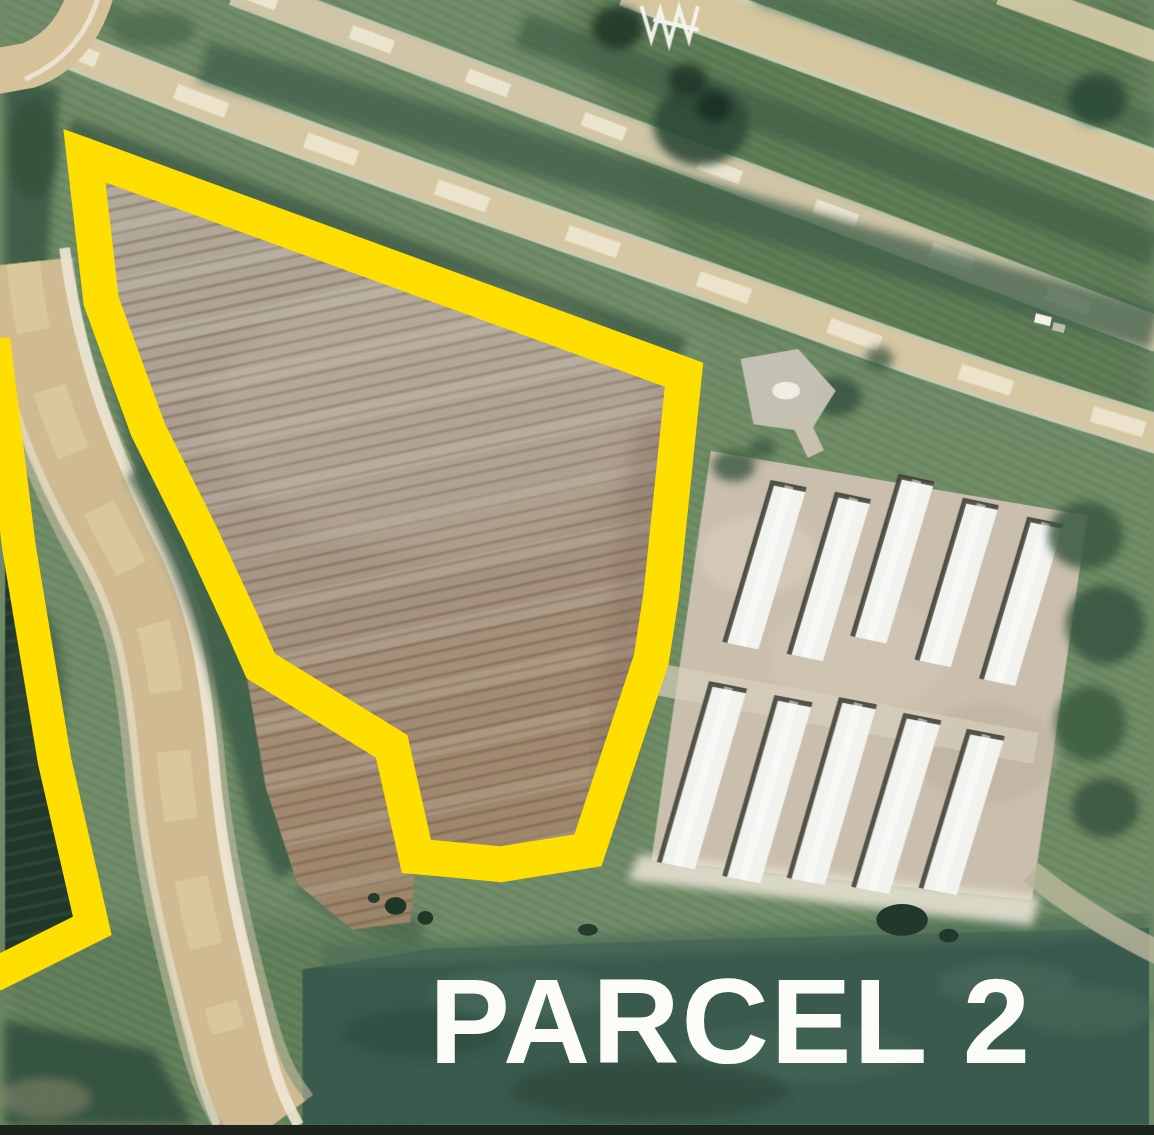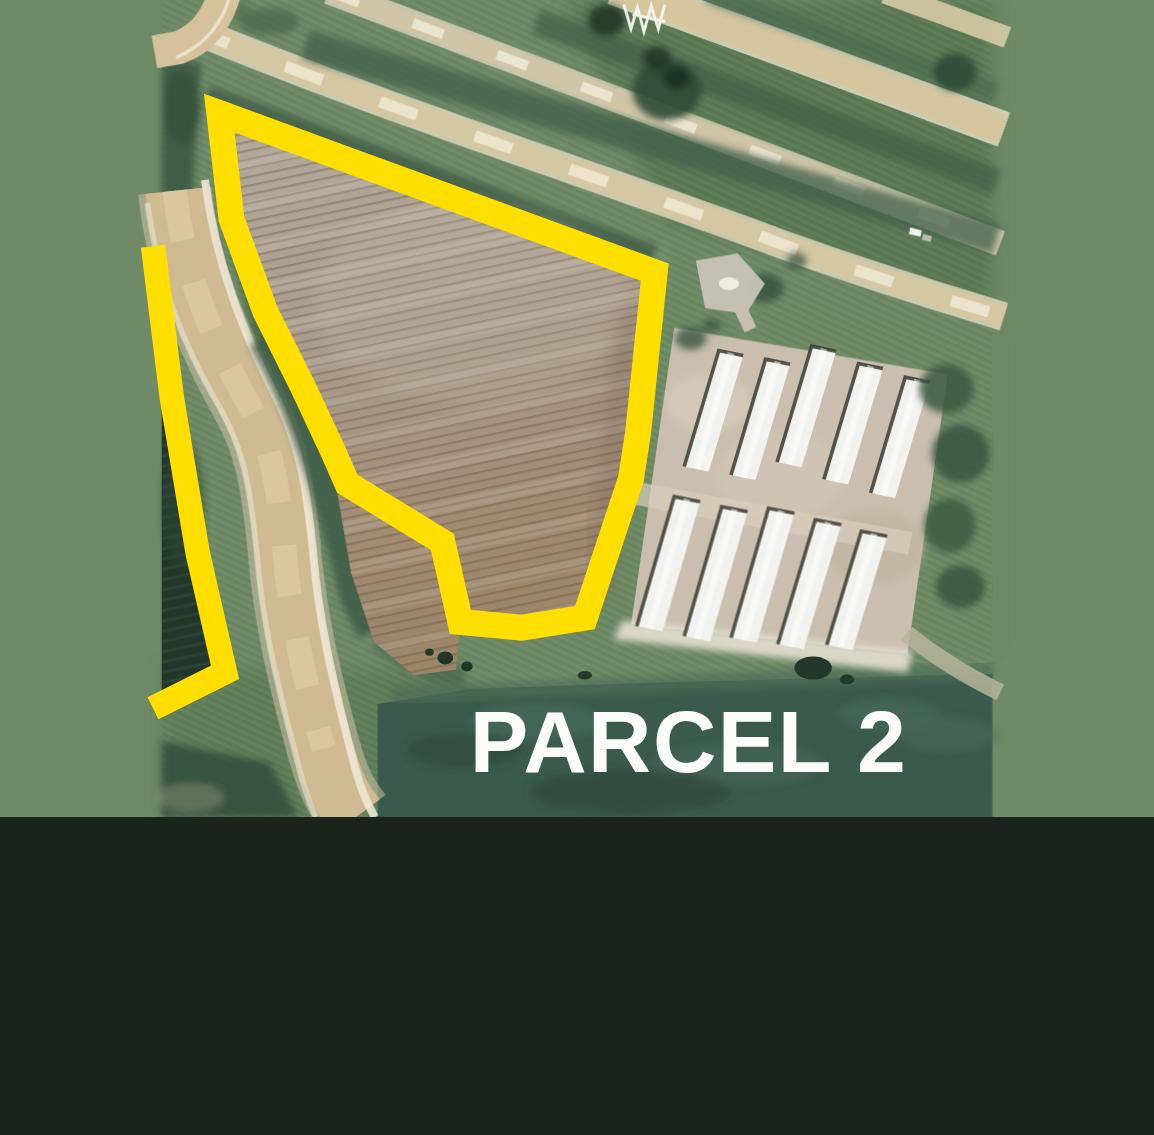--- a/index.html
+++ b/index.html
@@ -1,16 +1,16 @@
 <!DOCTYPE html>
 <html><head>
 <meta charset="utf-8">
 <style>
   html,body{margin:0;padding:0;background:#1c221c;}
-  .stage{position:relative;width:1154px;height:817px;overflow:hidden;background:#6e8a66;
+  .stage{position:relative;width:1154px;height:1125px;overflow:hidden;background:#6e8a66;
          font-family:"Liberation Sans","DejaVu Sans",sans-serif;}
   .stage svg{display:block;width:100%;height:100%;}
   text.parcel-label{font-family:"Liberation Sans","DejaVu Sans",sans-serif;font-weight:bold;
          letter-spacing:2px;}
 </style>
 </head>
 <body>
 
 <div class="stage">
 <svg viewBox="0 0 1154 1135" xmlns="http://www.w3.org/2000/svg">

